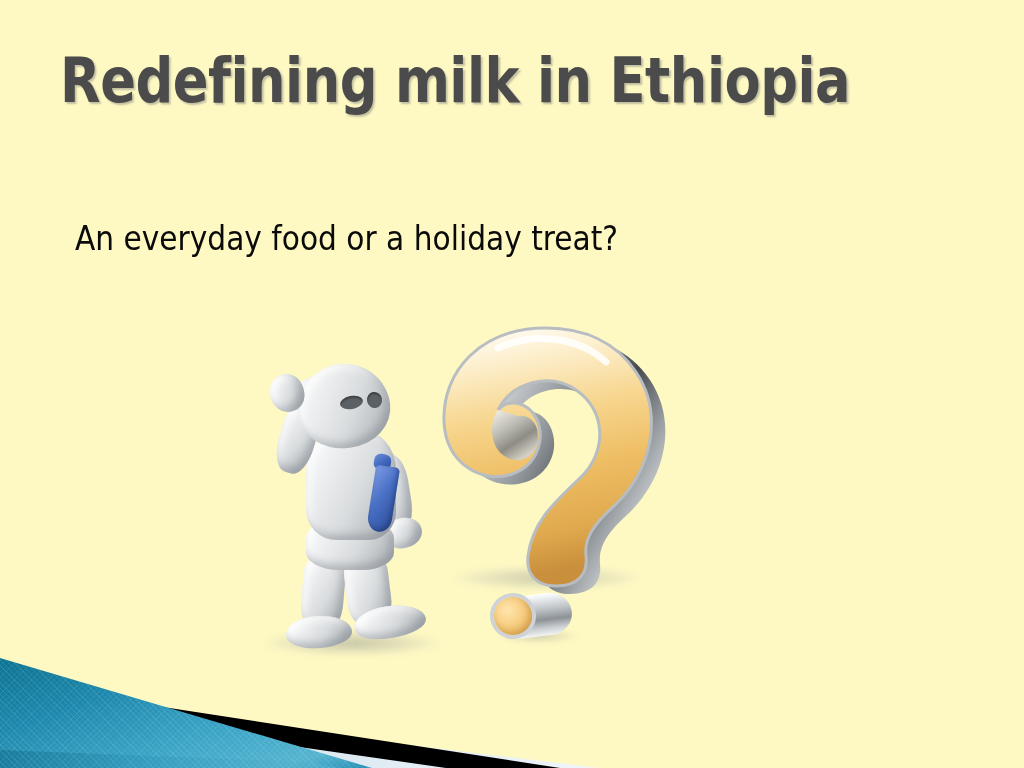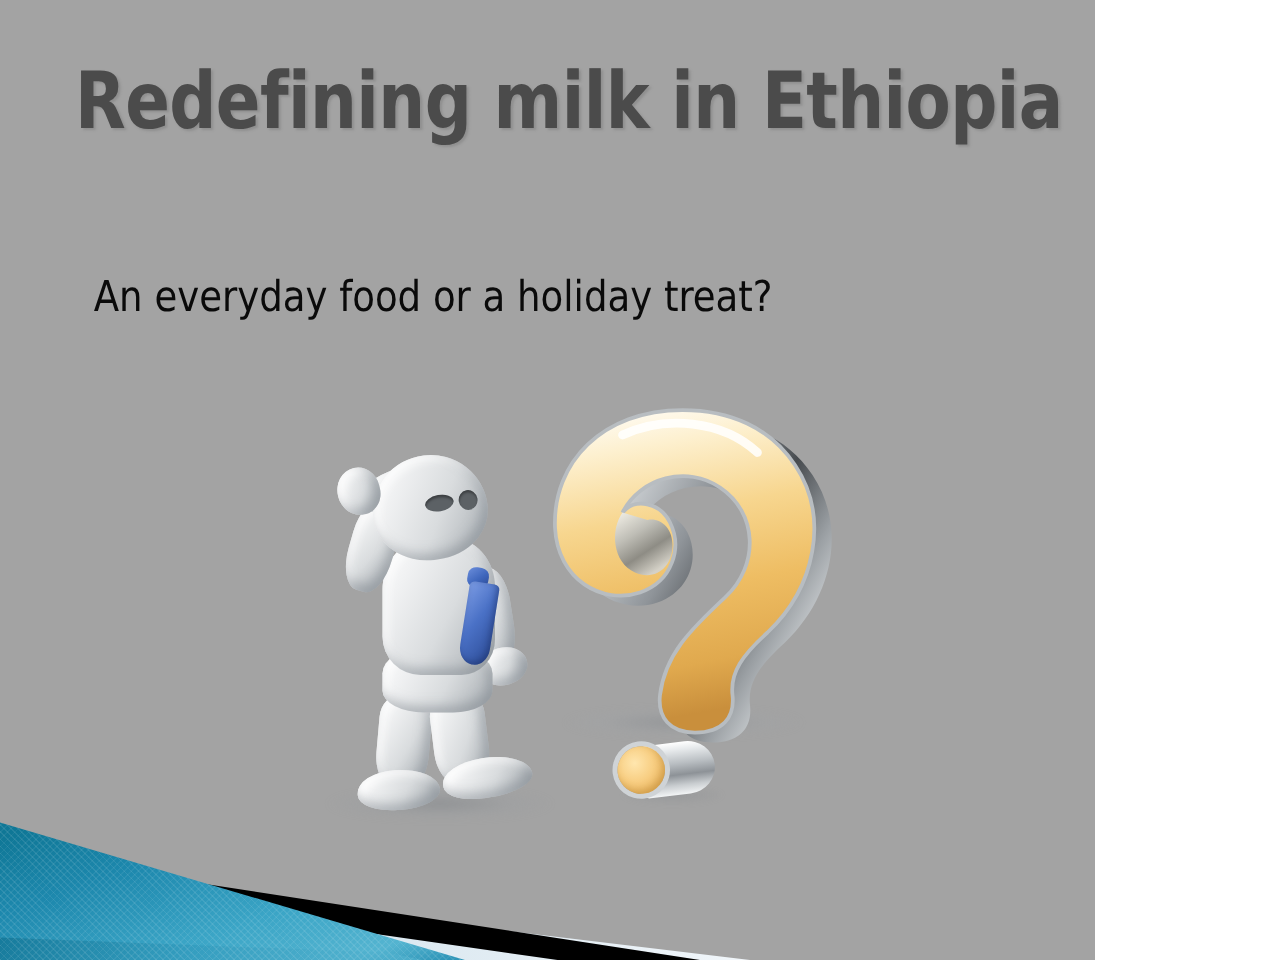--- a/index.html
+++ b/index.html
@@ -7,23 +7,23 @@
     margin: 0;
     padding: 0;
     background: #ffffff;
   }
   body {
     font-family: "Liberation Sans", sans-serif;
   }
 
   #slide {
     position: relative;
-    width: 876px;
+    width: 1024px;
     height: 768px;
-    background: #a3a3a3;
+    background: #fef9c3;
     overflow: hidden;
   }
 
   
   #slide-title {
     position: absolute;
     left: 60px;
     top: 46px;
     width: 900px;
     font-family: "DejaVu Sans Condensed", "Liberation Sans Narrow", "Liberation Sans", sans-serif;

